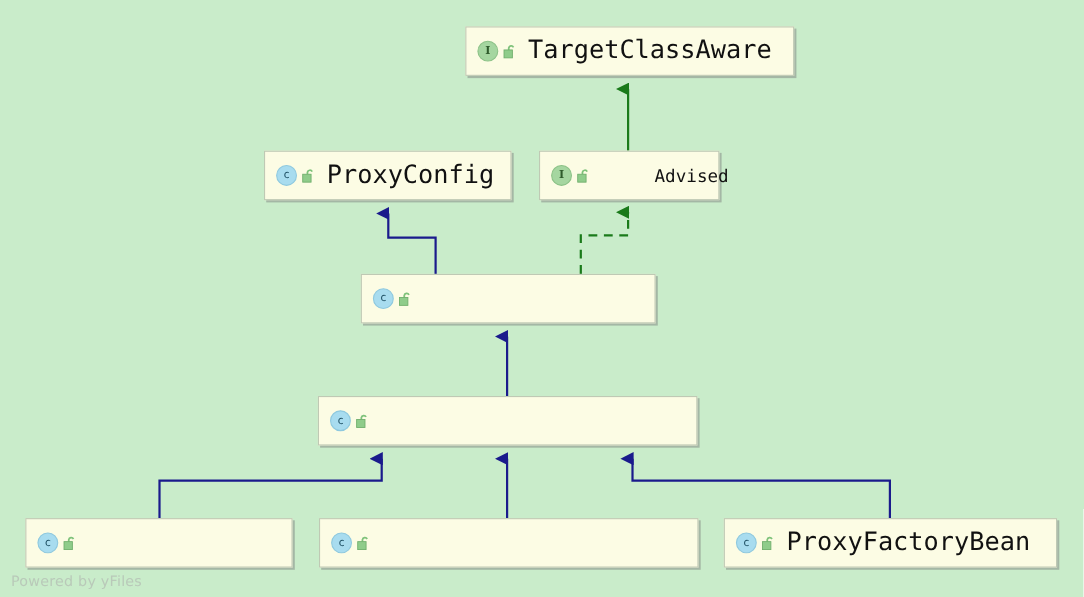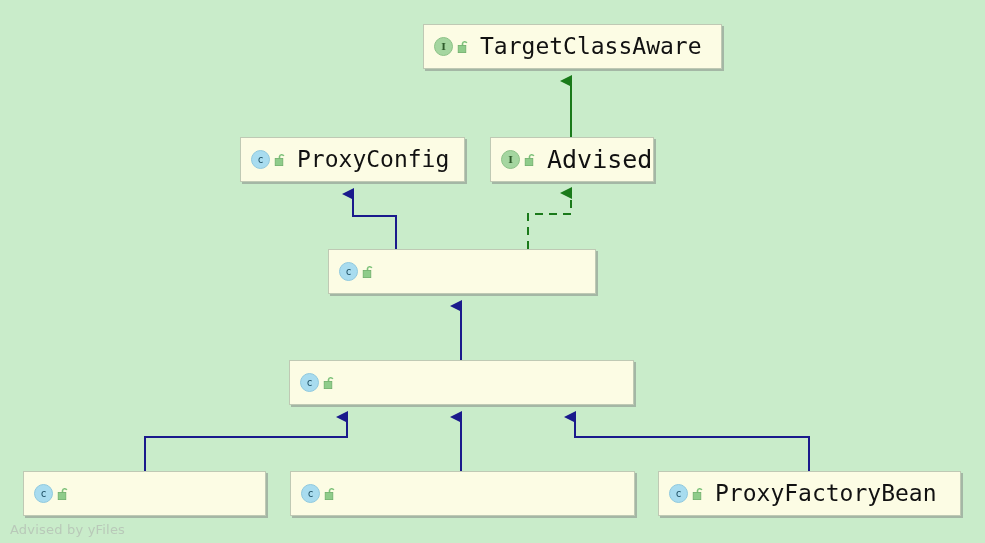--- a/index.html
+++ b/index.html
@@ -73,21 +73,21 @@
     margin-left: 4px;
     flex: 0 0 auto;
     display: block;
   }
   .node-label {
     font-size: 23px;
     color: #111111;
     letter-spacing: 0px;
     line-height: 1;
   }
-  .node.small .node-label { font-size: 25px; }
+  .node.small .node-label { font-size: 16px; margin-left: 48px; }
   #watermark {
     position: absolute;
     left: 10px;
     bottom: 6px;
     font-family: "DejaVu Sans", "Liberation Sans", sans-serif;
     font-size: 13px;
     color: #b9c9b9;
     letter-spacing: 0.2px;
     user-select: none;
   }
@@ -189,14 +189,14 @@
           <span class="type-icon cls">c</span>
           <svg class="lock-icon" viewBox="0 0 13 14">
             <path d="M5.5 5.5 V3.6 a2.3 2.3 0 0 1 4.3 -0.6" fill="none" stroke="#7ec27a" stroke-width="1.6"></path>
             <rect x="1.2" y="5.4" width="7.6" height="7.2" fill="#8fcc8a" stroke="#6fae6b" stroke-width="0.8"></rect>
           </svg>
         </span>
         <span class="node-label">ProxyFactoryBean</span>
       </div>
     </div>
 
-  <div id="watermark">Advised by yFiles</div>
+  <div id="watermark">Powered by yFiles</div>
 </div>
 
 </body></html>

